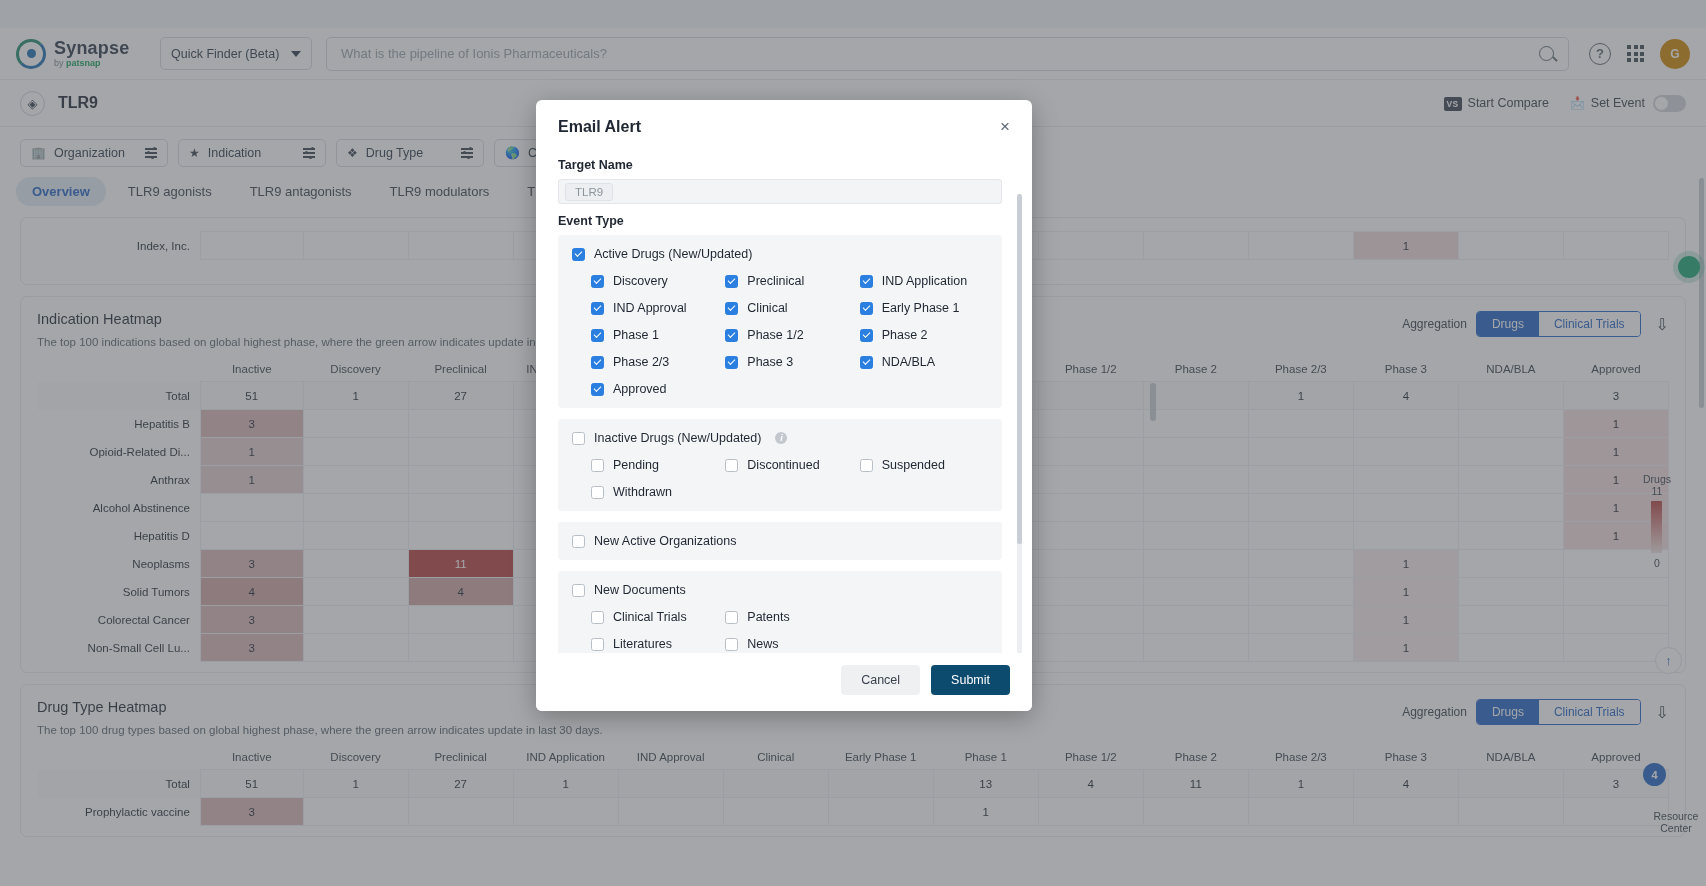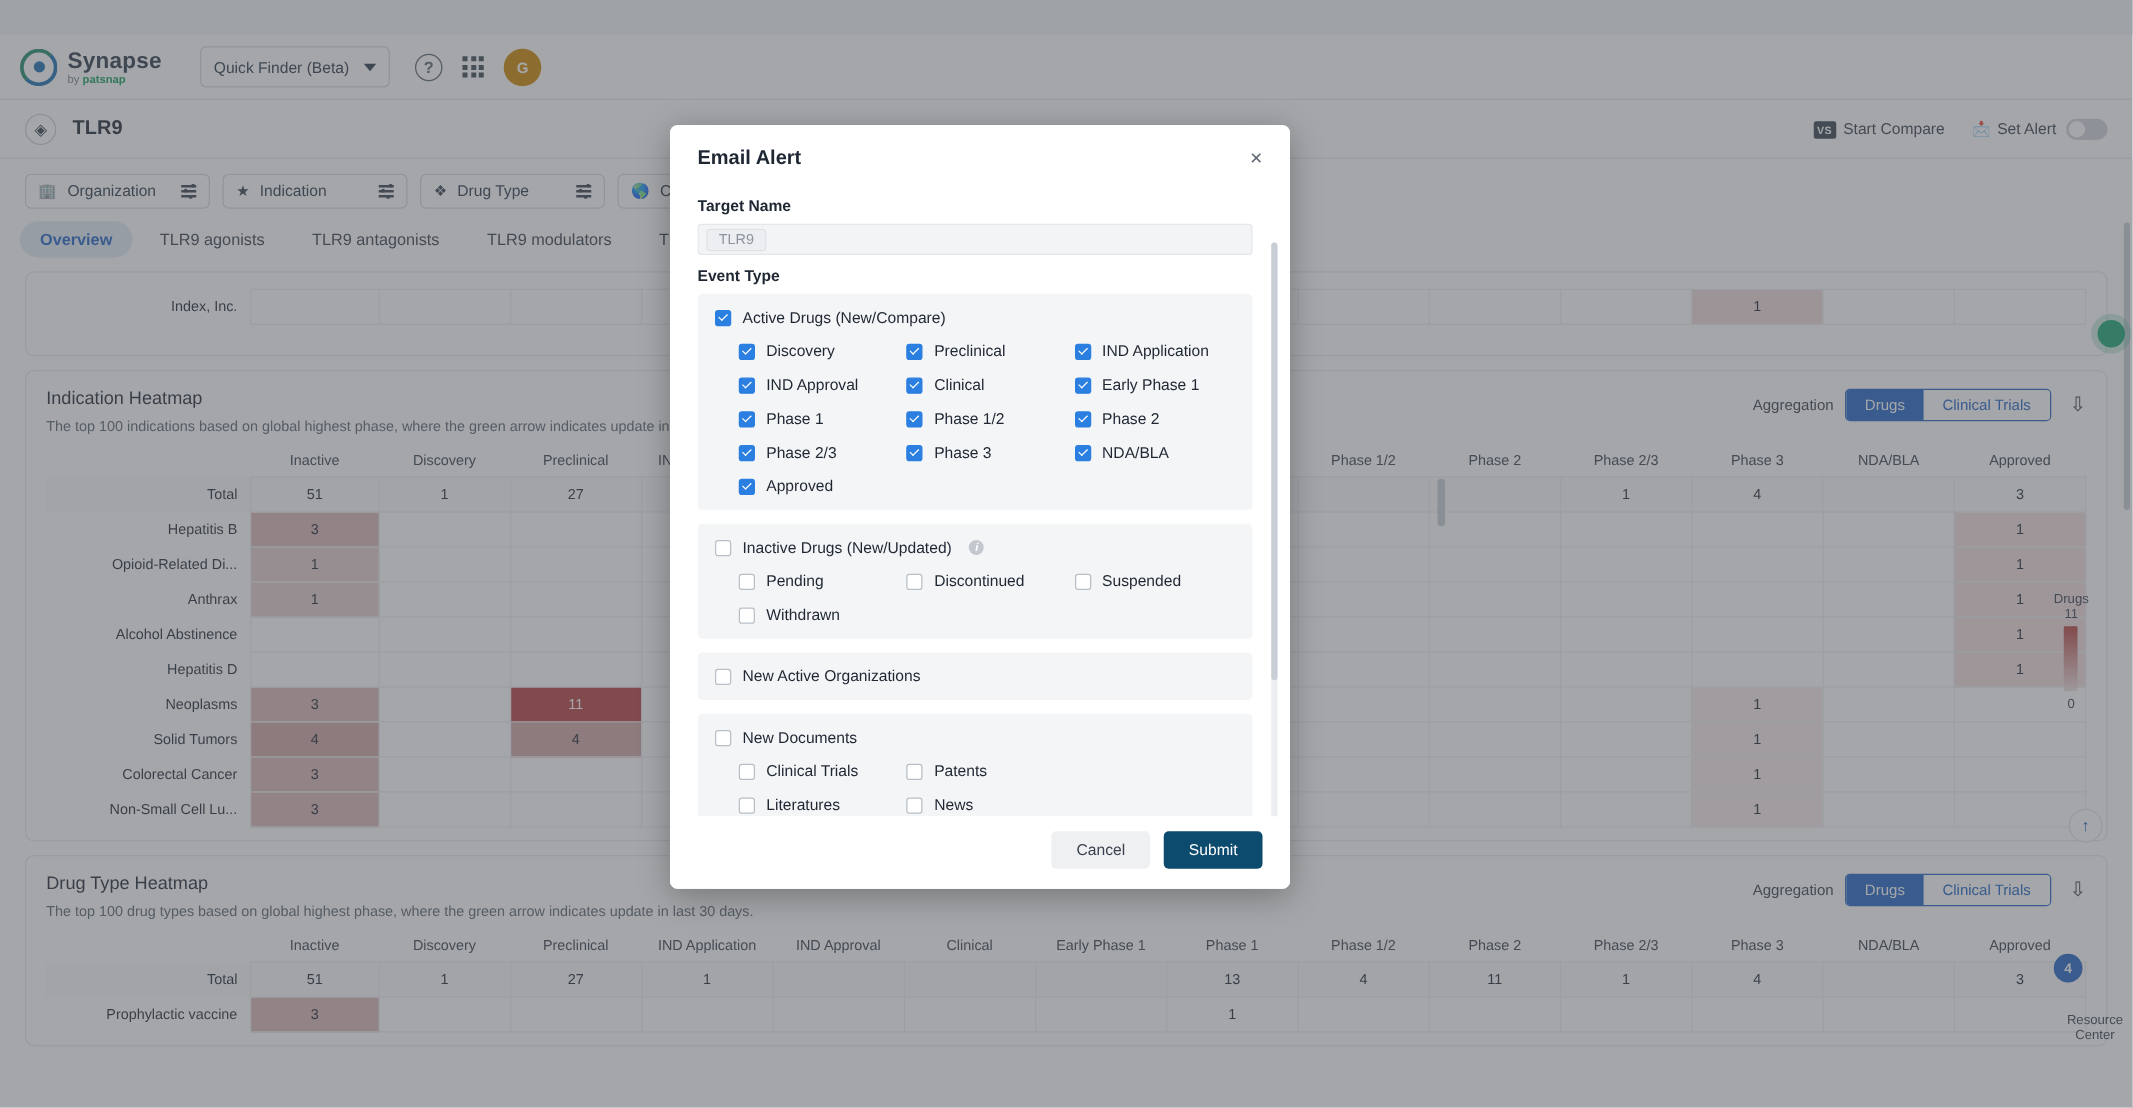--- a/index.html
+++ b/index.html
@@ -182,20 +182,24 @@
         <div class="logo-title">Synapse</div>
         <div class="logo-sub"><span>by </span><b>patsnap</b></div>
       </div>
     </div>
 
     <div class="finder">
       <span>Quick Finder (Beta)</span>
       <span class="caret"></span>
     </div>
 
+    <div class="searchbox">
+      <span class="ph">What is the pipeline of Ionis Pharmaceuticals?</span>
+      <span class="mag"></span>
+    </div>
 
     <div class="tb-icons">
       <div class="circ-q">
           <span>?</span>
         </div>
       <div class="grid9">
           <i></i>
           <i></i>
           <i></i>
           <i></i>
@@ -213,21 +217,21 @@
     <div class="title-left">
       <div class="target-ico"></div>
       <div class="page-title">TLR9</div>
     </div>
     <div class="title-right">
       <div>
         <span class="vs-badge">VS</span><span>Start Compare</span>
       </div>
       <div style="display:flex;align-items:center;">
         <span class="bell">📩</span>
-        <span>Set Alert</span>
+        <span>Set Event</span>
         <span class="toggle"></span>
       </div>
     </div>
   </div>
 
   <div class="filters">
     <div class="chip">
       <span class="lbl">
           <span class="ico">🏢</span>
           <span>Organization</span>
@@ -611,21 +615,21 @@
       <div class="field-label">Target Name</div>
       <div class="tn-input">
         <span class="tn-tag">TLR9</span>
       </div>
 
       <div class="field-label">Event Type</div>
 
       <div class="group">
         <div class="cb-row">
           <span class="cb on"></span>
-          <span>Active Drugs (New/Compare)</span>
+          <span>Active Drugs (New/Updated)</span>
         </div>
         <div class="sub-grid">
           <div class="cb-row">
               <span class="cb on"></span>
               <span>Discovery</span>
             </div>
           <div class="cb-row">
               <span class="cb on"></span>
               <span>Preclinical</span>
             </div>

